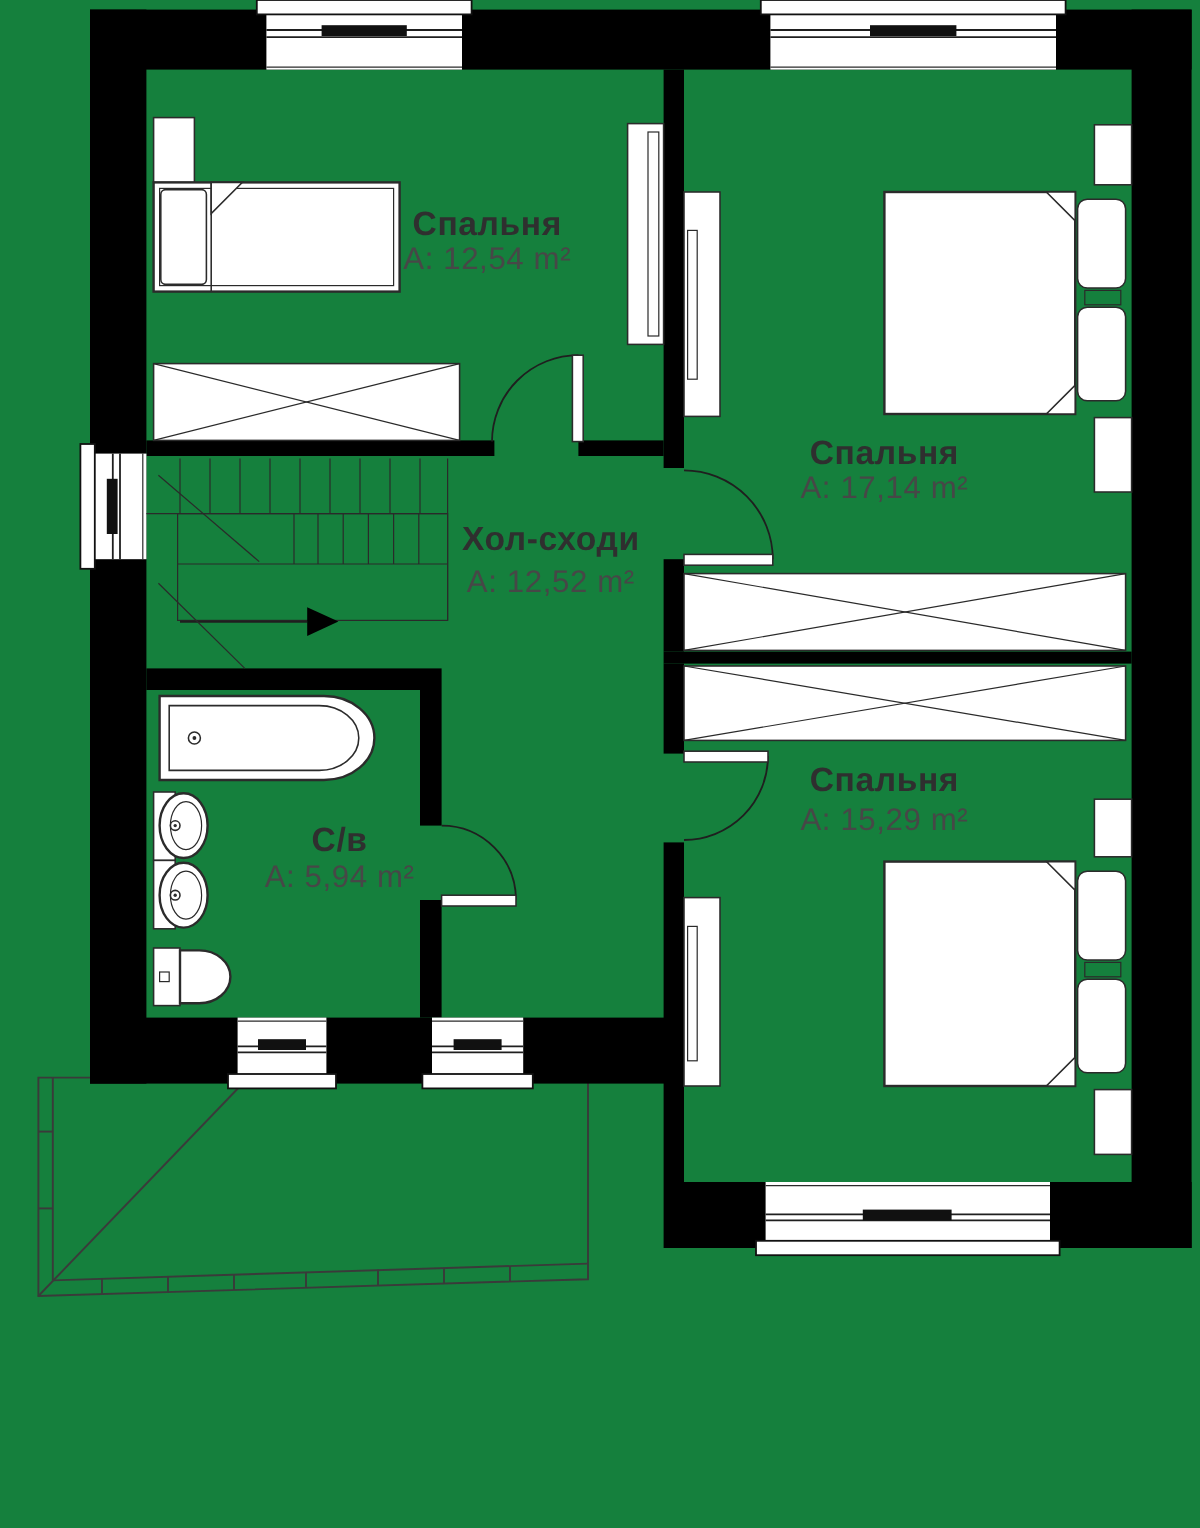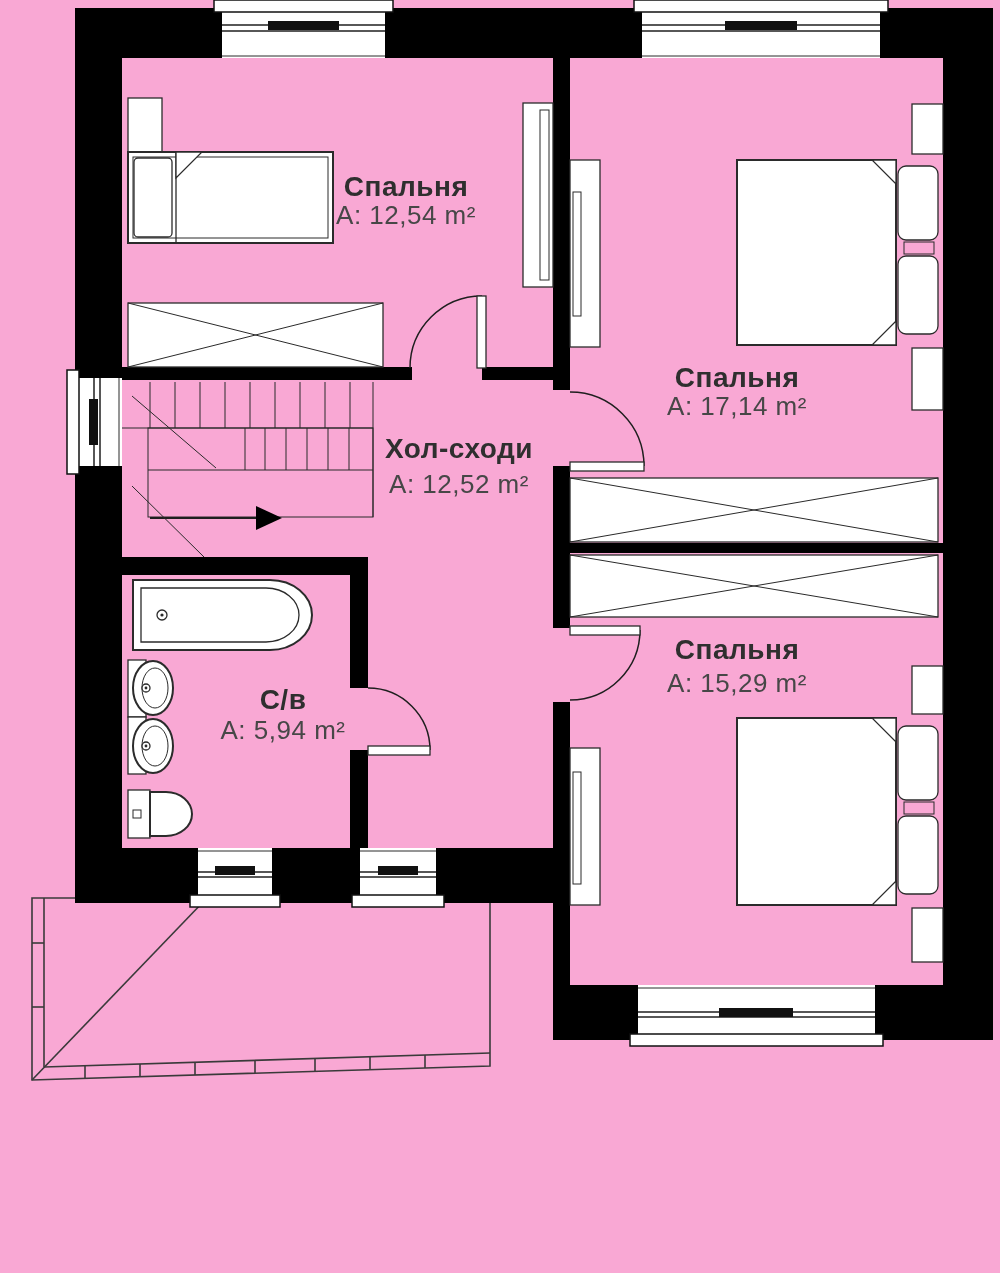--- a/index.html
+++ b/index.html
@@ -1,16 +1,16 @@
 <!DOCTYPE html>
 <html><head>
 <meta charset="utf-8">
 <style>
   html,body{margin:0;padding:0;background:#ffffff;}
-  .stage{position:relative;width:1000px;height:1273px;background:#f9a8d4;overflow:hidden;
+  .stage{position:relative;width:1000px;height:1273px;background:#15803d;overflow:hidden;
          font-family:"Liberation Sans", sans-serif;}
   svg{display:block;}
   
   .wall{fill:#000000;stroke:none;}
   .thin{stroke:#1f1f1f;stroke-width:1.5;fill:none;}
   .thin2{stroke:#1f1f1f;stroke-width:2;fill:none;}
   .hair{stroke:#2a2a2a;stroke-width:1;fill:none;}
   .whitefill{fill:#ffffff;}
   .furn{stroke:#2b2b2b;stroke-width:2;fill:#ffffff;}
   .furnthin{stroke:#2b2b2b;stroke-width:1.3;fill:#ffffff;}

